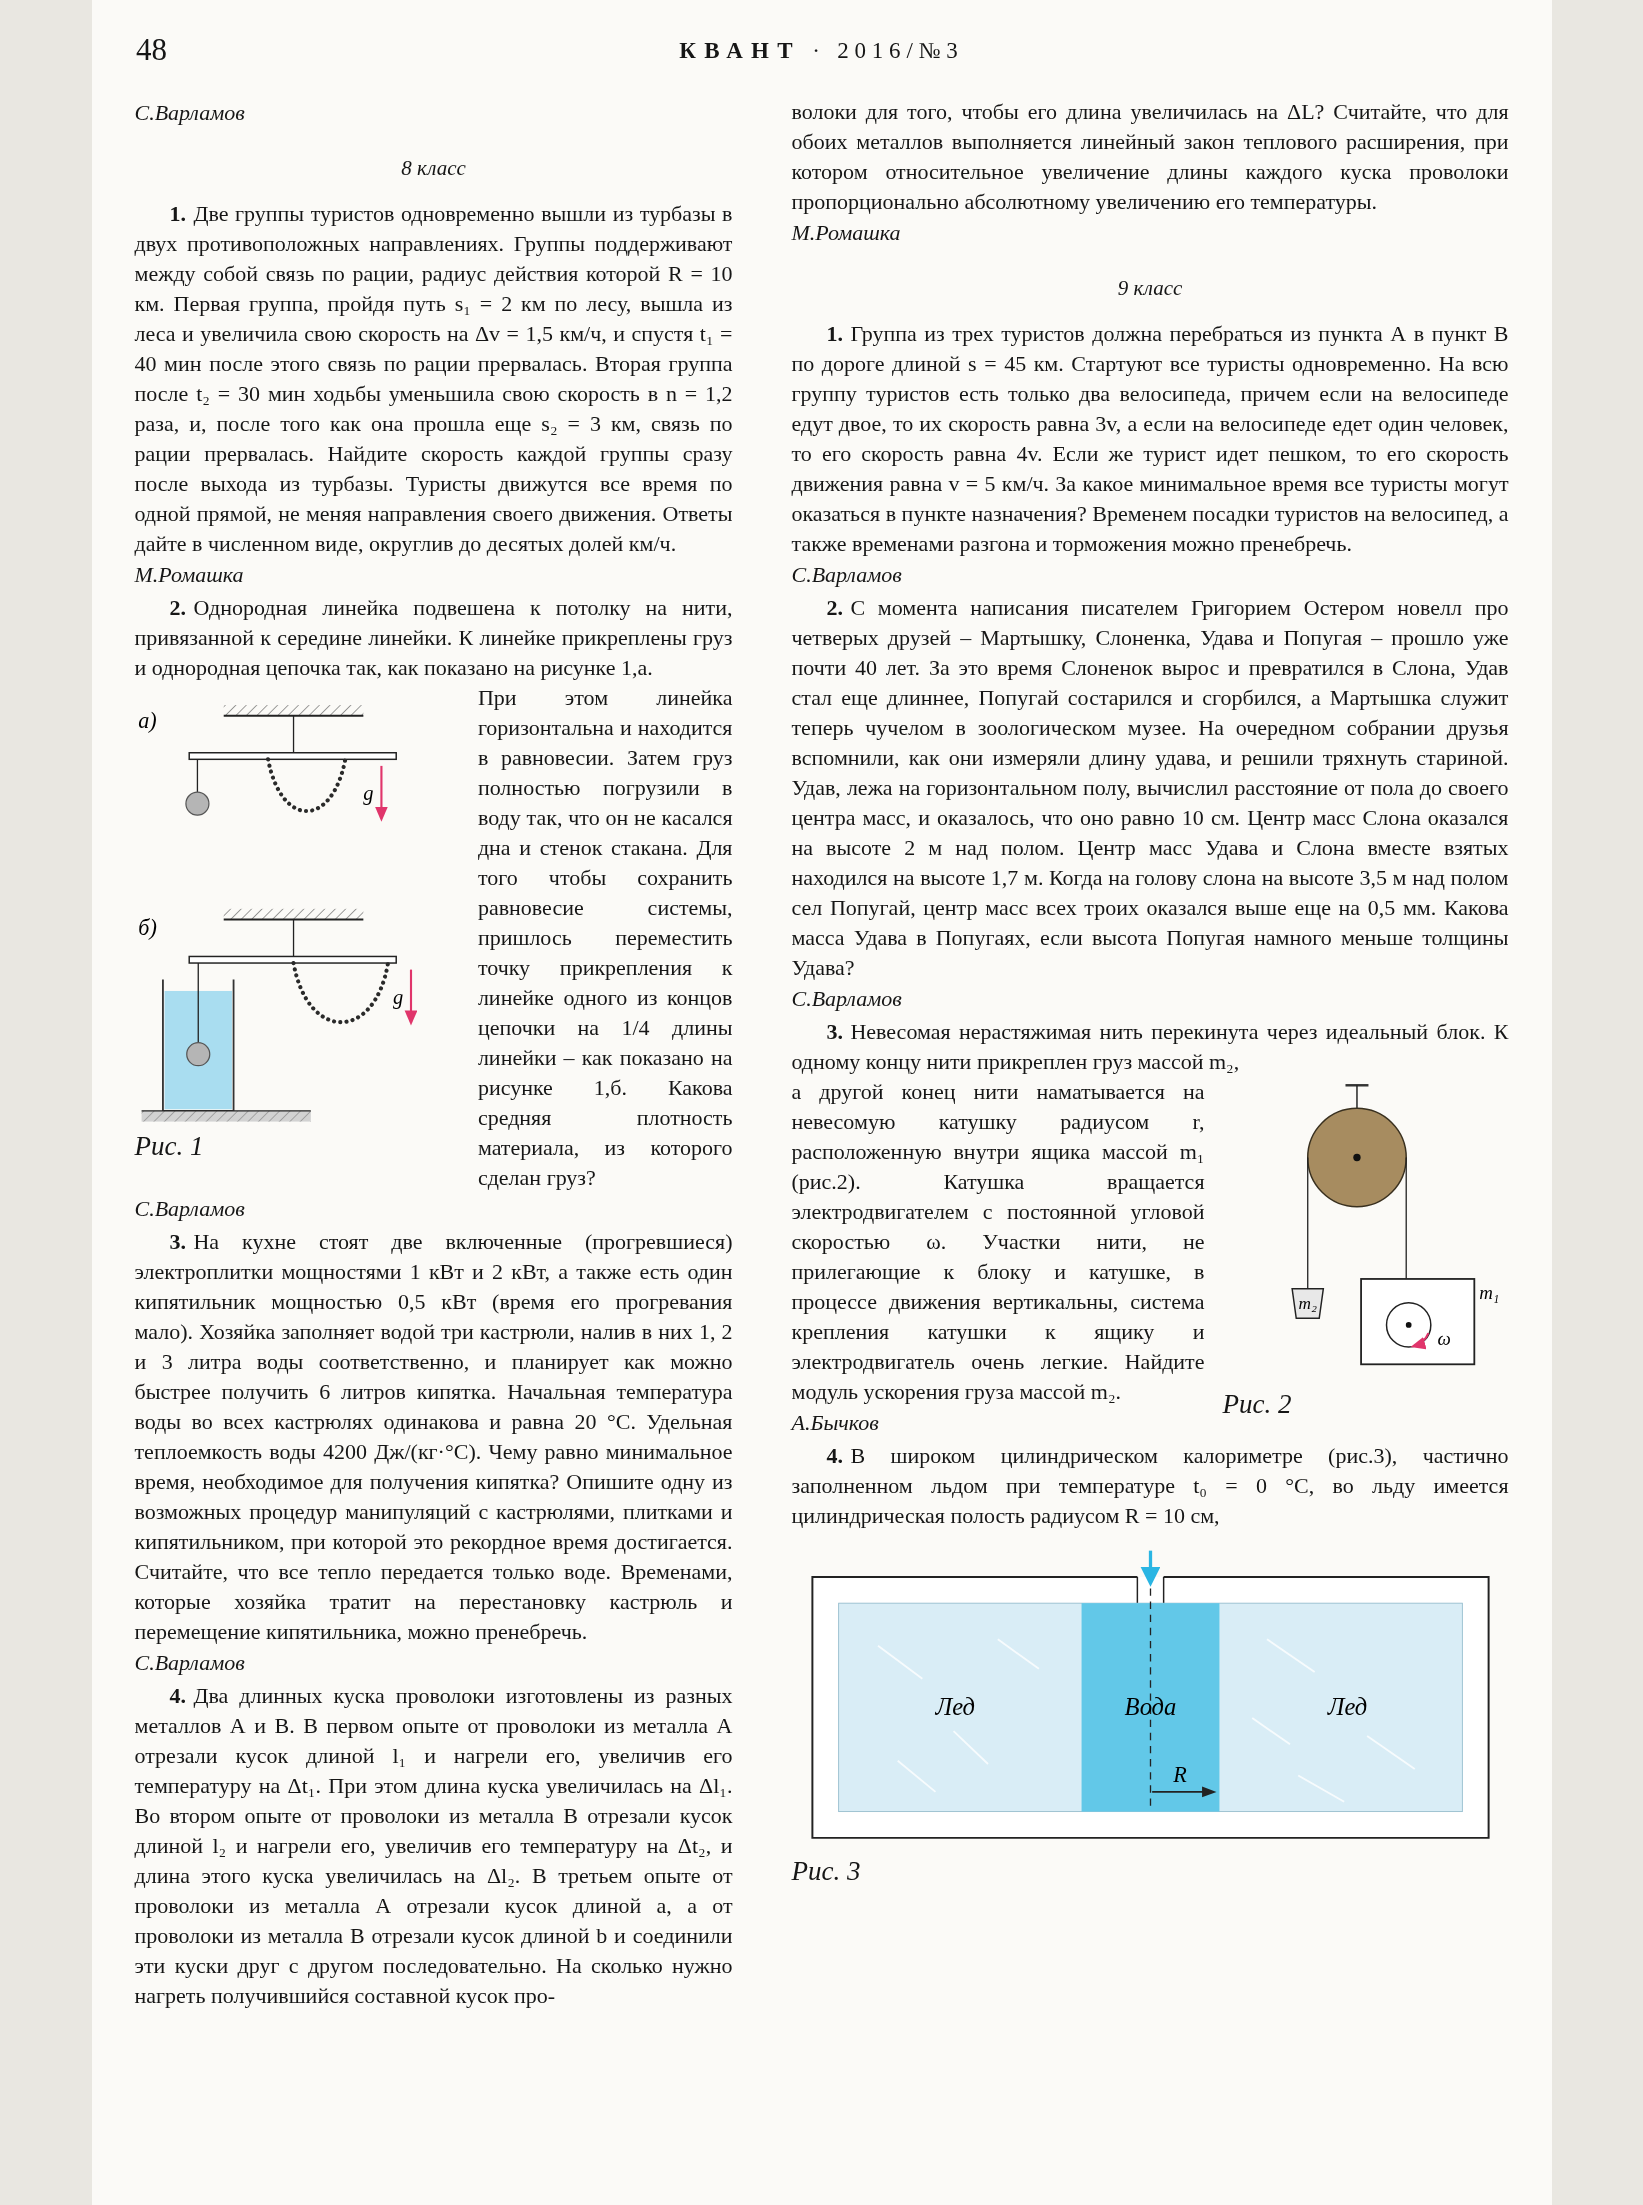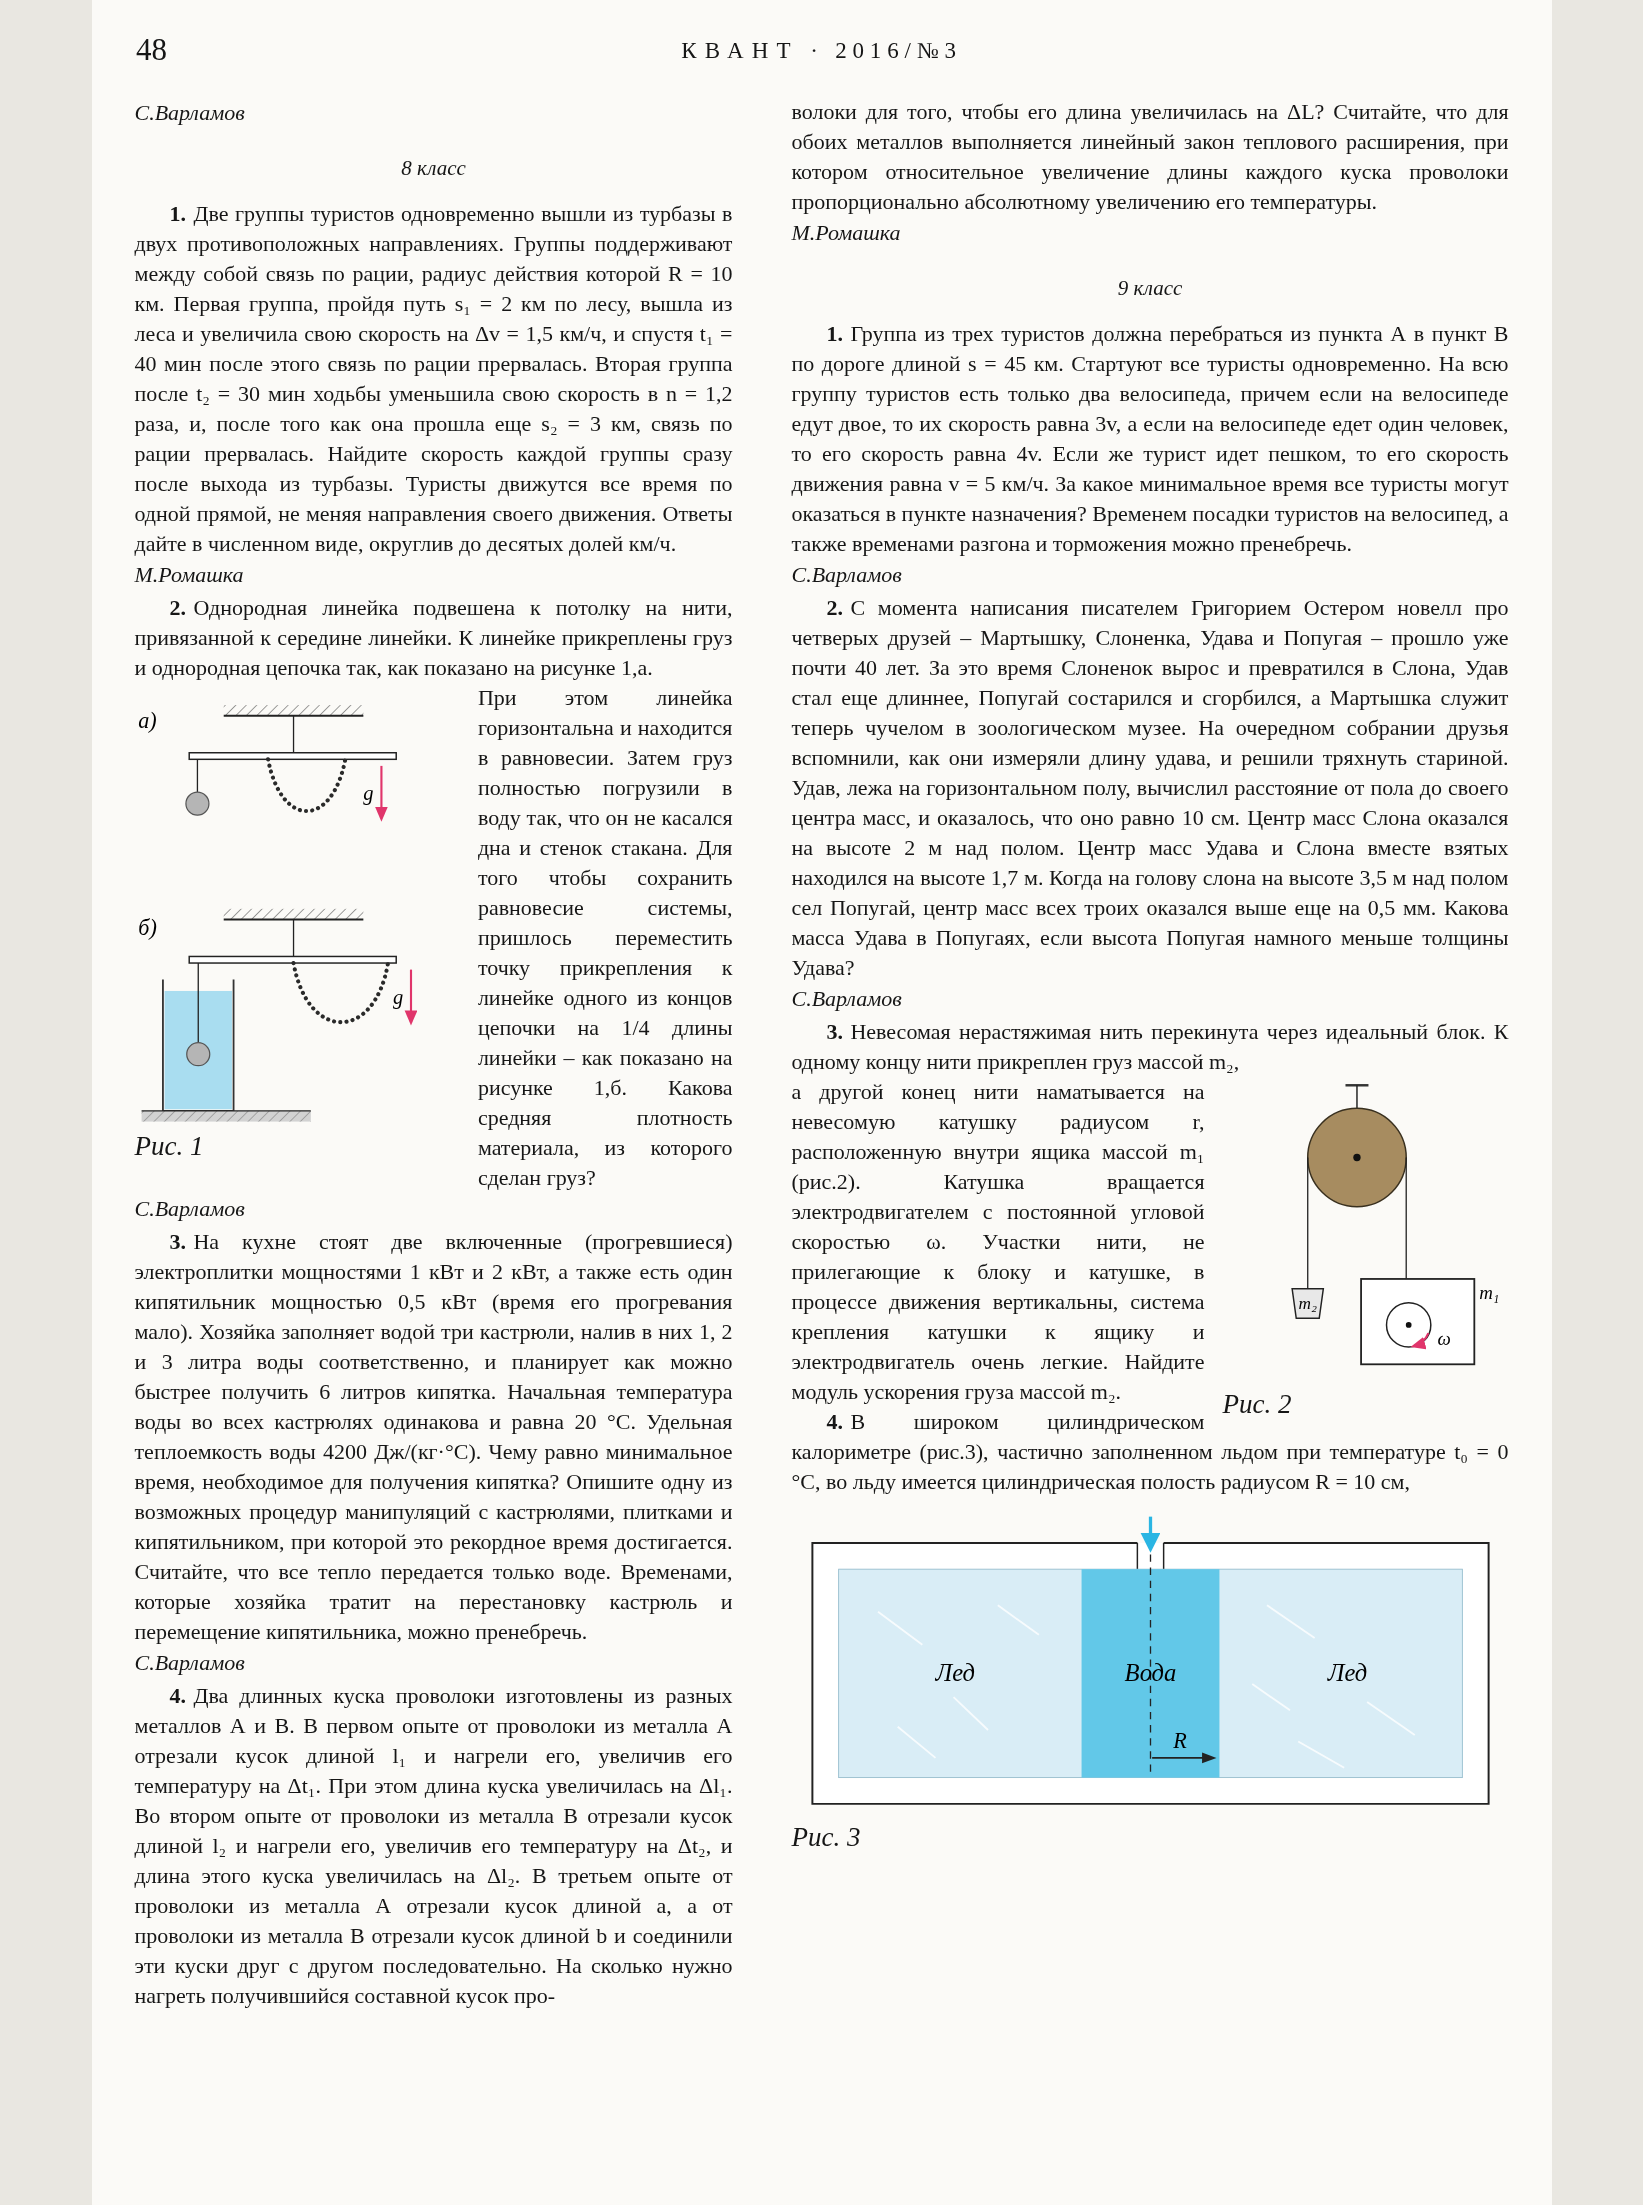--- a/index.html
+++ b/index.html
@@ -6,21 +6,21 @@
   html, body { margin: 0; padding: 0; background: #e9e7e1; }
   .page {
     width: 1460px; height: 2205px; margin: 0 auto;
     background: #fbfaf7; color: #161616;
     font-family: "Liberation Serif", serif;
     padding: 25px 43px 20px; overflow: hidden; position: relative;
   }
   .pg-header { position: relative; height: 54px; }
   .pg-num { position: absolute; left: 1.6px; top: 6.6px; font-size: 31px; }
   .pg-title { text-align: center; font-size: 23px; padding-top: 13px; letter-spacing: 5.8px; }
-  .pg-title .j { font-weight: normal; letter-spacing: 8.2px; }
+  .pg-title .j { font-weight: bold; letter-spacing: 8.2px; }
   .pg-title .sep { padding: 0 11.5px; }
   .cols { display: flex; gap: 59px; margin-top: 18px; }
   .col { width: 750px; font-size: 22px; line-height: 30px; text-align: justify; }
   p { margin: 0; }
   p.ind { text-indent: 35px; }
   .author { text-align: left; font-style: italic; margin: 0.8px 0 3.3px; }
   .grade { text-align: center; font-style: italic; font-weight: normal;
            font-size: 21px; margin: 25px 0 16.4px; }
   .pnum { margin-right: 7.4px; }
   .figfloat1 { float: left; width: 322px; margin: 6.6px 21.4px 5px 0; }
@@ -144,20 +144,21 @@
           <circle cx="226" cy="296" r="27" fill="#ffffff" stroke="#222" stroke-width="1.8"></circle>
           <circle cx="226" cy="296" r="3.5" fill="#111"></circle>
           <path d="M 250,306 A 27 27 0 0 1 232,322" fill="none" stroke-width="2.6" marker-end="url(#arrowPink2)" stroke="#e0356b"></path>
           <text x="261" y="320" font-size="23" class="svgtext">ω</text>
           <text x="312" y="264" font-size="23" class="svgtext">m₁</text>
         </svg>
         <div class="figcap center">Рис. 2</div>
       </div>
 
       <p>а другой конец нити наматывается на невесомую катушку радиусом r, расположенную внутри ящика массой m₁ (рис.2). Катушка вращается электродвигателем с постоянной угловой скоростью ω. Участки нити, не прилегающие к блоку и катушке, в процессе движения вертикальны, система крепления катушки к ящику и электродвигатель очень легкие. Найдите модуль ускорения груза массой m₂.</p>
+      <p class="author">А.Бычков</p>
 
       <p class="ind"><b class="pnum">4.</b><span>В широком цилиндрическом калориметре (рис.3), частично заполненном льдом при температуре t₀ = 0 °C, во льду имеется цилиндрическая полость радиусом R = 10 см,</span></p>
 
       <div class="fig3wrap">
         <svg width="717" height="302" viewBox="0 0 872 368" style="font-size:26.5px">
           <defs>
             <marker id="arrowBlk" markerWidth="10" markerHeight="8" refX="6" refY="3" orient="auto">
               <path d="M0,0 L8,3 L0,6 Z" fill="#222"></path>
             </marker>
             <marker id="arrowCyan" markerWidth="8" markerHeight="8" refX="4" refY="3" orient="auto">

